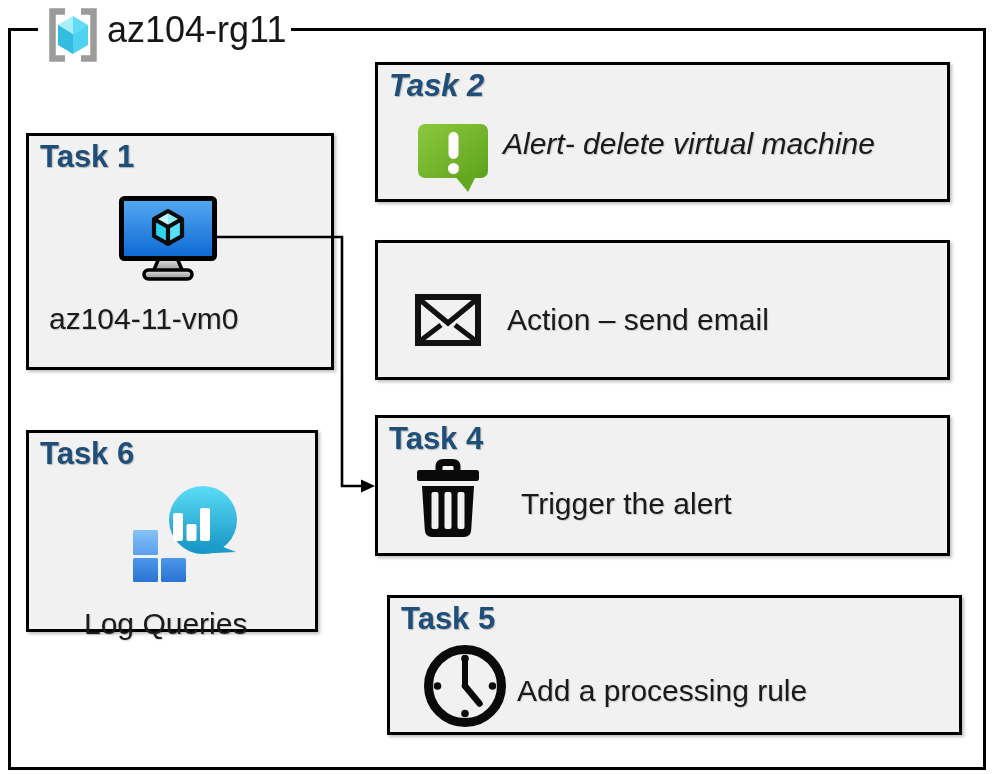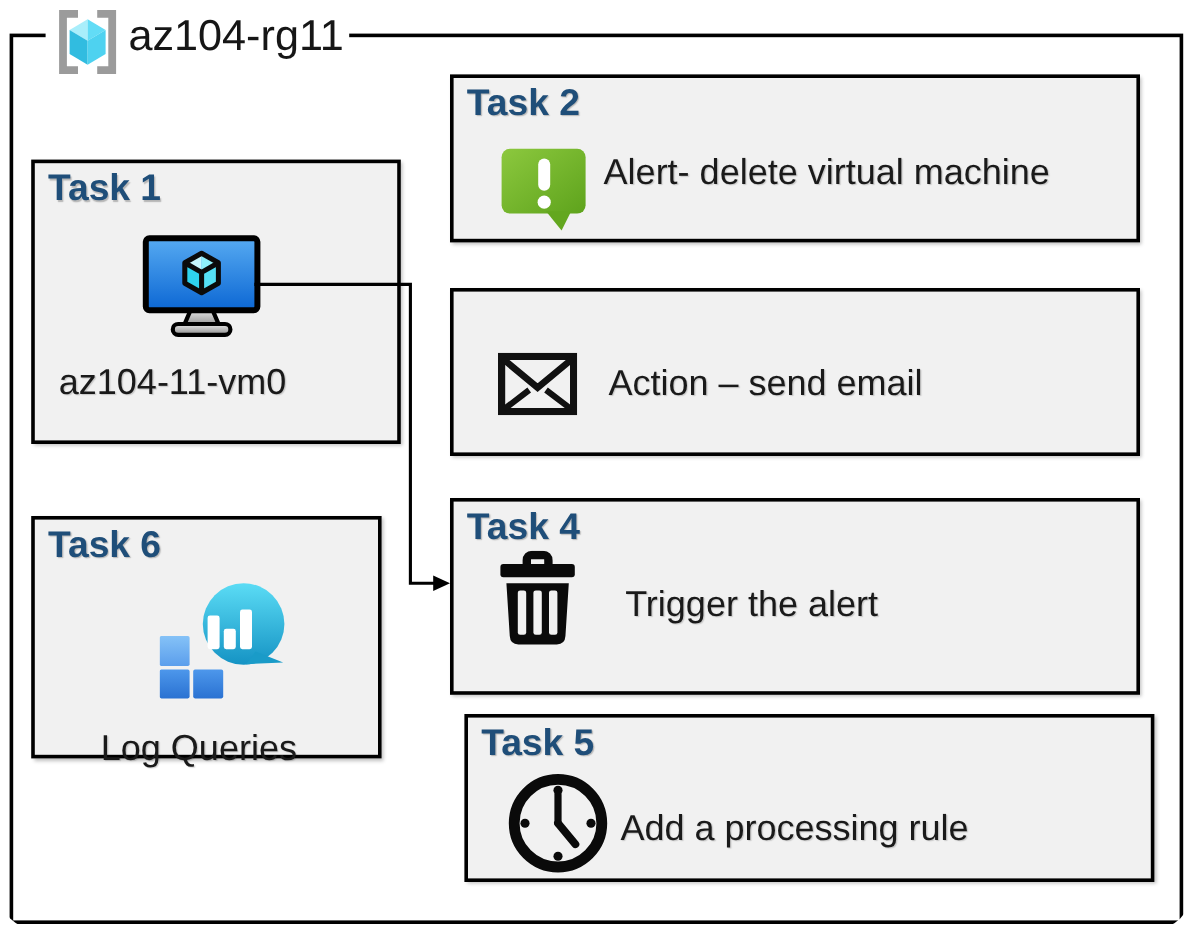--- a/index.html
+++ b/index.html
@@ -1,18 +1,18 @@
 <!DOCTYPE html>
 <html><head>
 <meta charset="utf-8">
 <style>
   html,body { margin:0; padding:0; background:#fff; }
   .canvas {
     position:relative; width:992px; height:774px; background:#ffffff;
-    font-family:"Liberation Sans", sans-serif; overflow:hidden;border-radius:29px;
+    font-family:"Liberation Sans", sans-serif; overflow:hidden;
   }
   .outer-box {
     position:absolute; left:8px; top:28px; width:978px; height:742px;
     border:3px solid #000; box-sizing:border-box; background:transparent;
   }
   .title-mask { position:absolute; left:38px; top:23px; width:246px; height:13px; background:#fff; }
   .rg-icon  { position:absolute; left:44px; top:6px; }
   .rg-title {
     position:absolute; left:102px; top:8px; font-size:36px; line-height:44px;
     color:#161616; background:#fff; padding:0 5px; white-space:nowrap;
@@ -25,23 +25,23 @@
     position:absolute; left:11px; top:3px; font-weight:bold; font-size:31px;
     color:#1F4E79; text-shadow:1px 1px 1px rgba(0,0,0,0.25); white-space:nowrap;
   }
   .task-text {
     position:absolute; font-size:30px; line-height:36px; color:#1A1A1A;
     text-shadow:1px 1px 1px rgba(0,0,0,0.18); white-space:nowrap;
   }
   .task-icon { position:absolute; }
   #task1 { left:26px;  top:133px; width:308px; height:237px; }
   #task6 { left:26px;  top:430px; width:292px; height:202px;text-align:center; }
-  #task2 { left:375px; top:62px;  width:575px; height:140px; }
+  #task2 { left:375px; top:62px;  width:575px; height:140px;font-style:italic; }
   #task3 { left:375px; top:240px; width:575px; height:140px; }
-  #task4 { left:375px; top:415px; width:575px; height:164px; }
+  #task4 { left:375px; top:415px; width:575px; height:141px; }
   #task5 { left:387px; top:595px; width:575px; height:140px; }
 
   #task1 .task-icon { left:89px;  top:59px; }
   #task1 .task-text { left:20px;  top:165px; }
   #task6 .task-icon { left:104px; top:50px; }
   #task6 .task-text { left:55px;  top:173px; }
 
   #task2 .task-icon { left:35px; top:51px; }
   #task2 .task-text { left:125px; top:61px; }
   #task3 .task-icon { left:37px; top:51px; }

